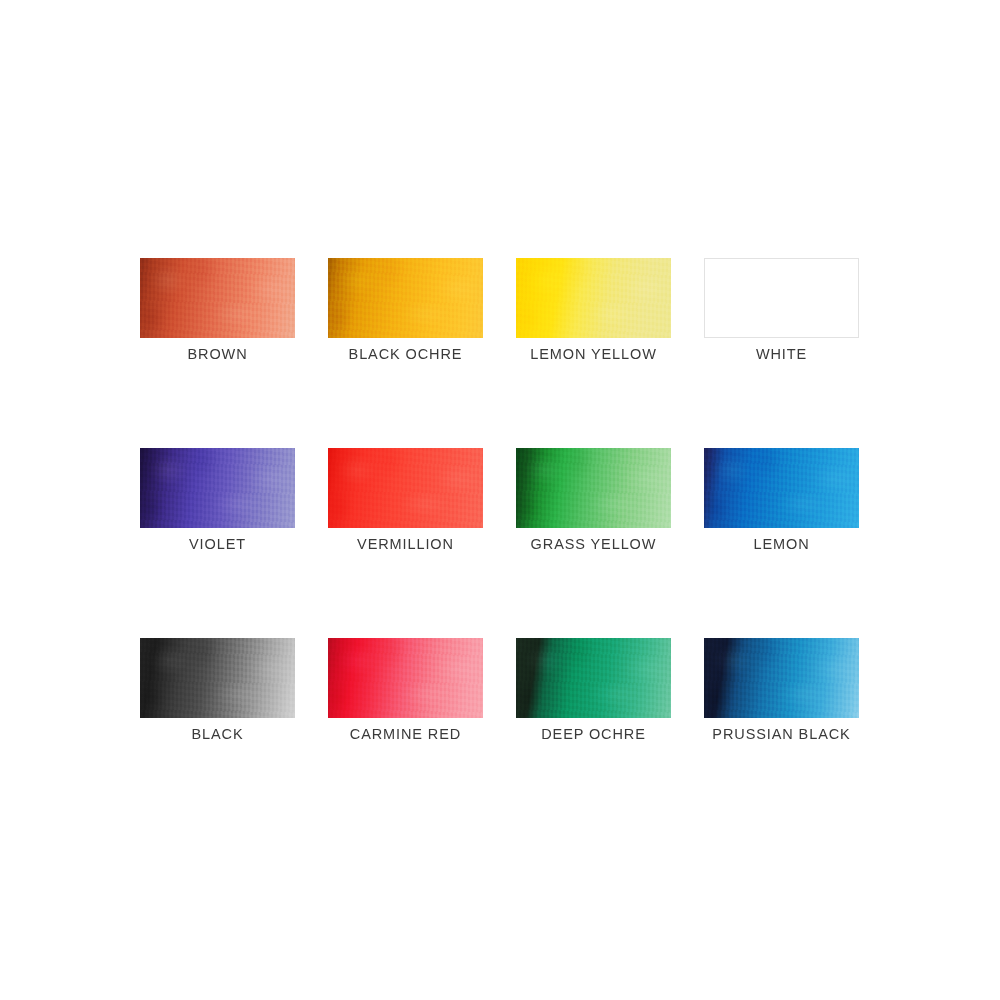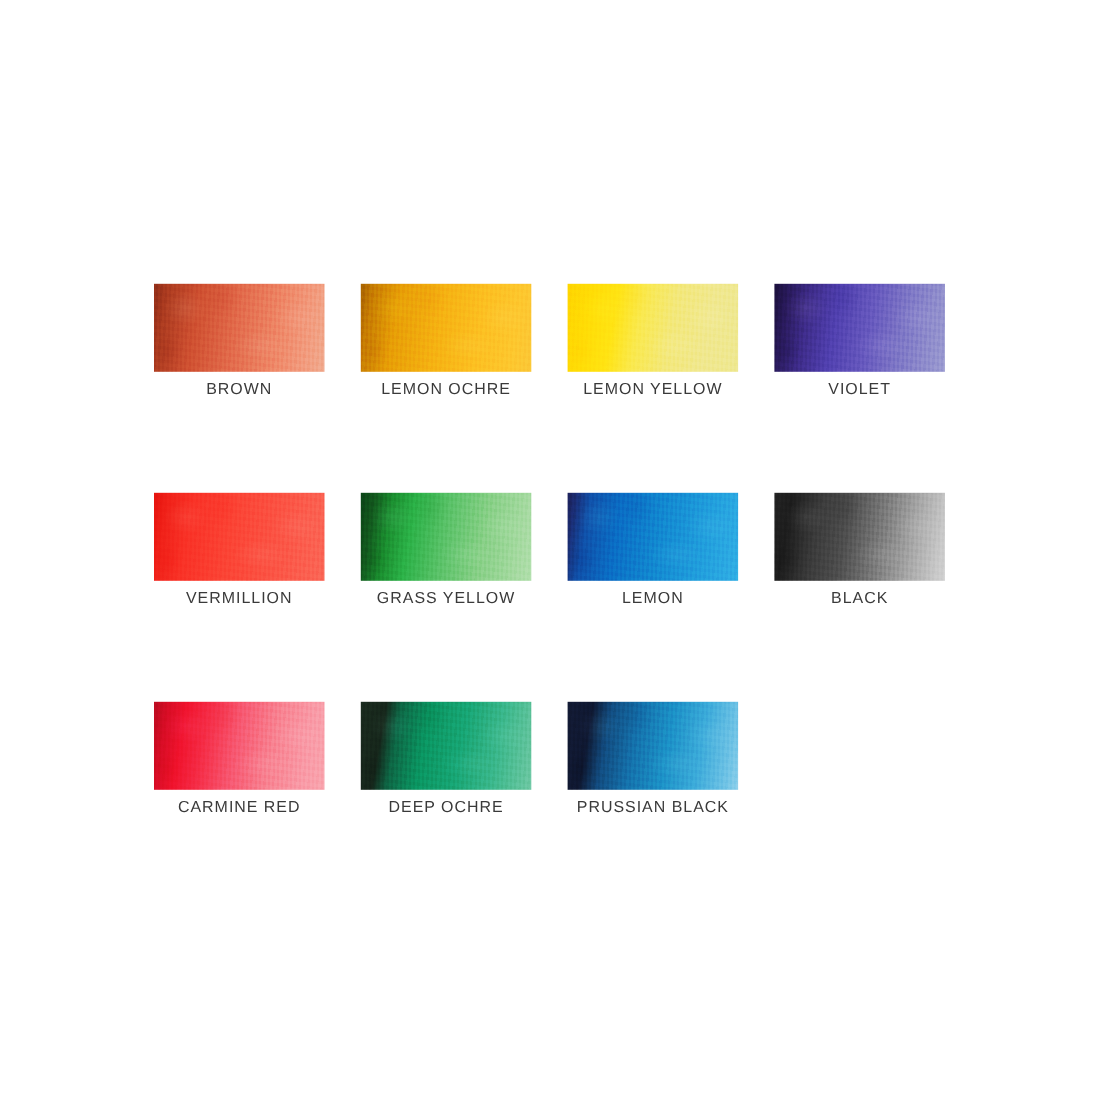--- a/index.html
+++ b/index.html
@@ -80,28 +80,32 @@
           <div class="grain" style="background-image: radial-gradient(28px 22px at 18% 28%, rgba(255, 255, 255, 0.4), rgba(255, 255, 255, 0) 70%), radial-gradient(34px 18px at 62% 70%, rgba(255, 255, 255, 0.3), rgba(255, 255, 255, 0) 72%), radial-gradient(22px 26px at 41% 16%, rgba(0, 0, 0, 0.22), rgba(0, 0, 0, 0) 72%), radial-gradient(30px 20px at 83% 38%, rgba(255, 255, 255, 0.26), rgba(255, 255, 255, 0) 74%), radial-gradient(18px 20px at 8% 76%, rgba(0, 0, 0, 0.26), rgba(0, 0, 0, 0) 76%);"></div>
           <div class="grain2" style="background-image: repeating-linear-gradient(92deg, rgba(255, 255, 255, 0.16) 0px, rgba(255, 255, 255, 0.16) 2px, rgba(0, 0, 0, 0.1) 2px, rgba(0, 0, 0, 0.1) 4px), repeating-linear-gradient(6deg, rgba(255, 255, 255, 0.1) 0px, rgba(255, 255, 255, 0.1) 3px, rgba(0, 0, 0, 0.08) 3px, rgba(0, 0, 0, 0.08) 6px);"></div>
         </div>
         <div class="swatch-label">BROWN</div>
       </div>
       <div class="swatch-cell">
         <div class="swatch-chip" style="background: linear-gradient(100deg, rgb(164, 95, 0) 0%, rgb(198, 122, 2) 7%, rgb(231, 156, 6) 22%, rgb(245, 176, 17) 45%, rgb(252, 190, 32) 68%, rgb(253, 198, 45) 88%, rgb(251, 198, 54) 100%);">
           <div class="grain" style="background-image: radial-gradient(28px 22px at 18% 28%, rgba(255, 255, 255, 0.4), rgba(255, 255, 255, 0) 70%), radial-gradient(34px 18px at 62% 70%, rgba(255, 255, 255, 0.3), rgba(255, 255, 255, 0) 72%), radial-gradient(22px 26px at 41% 16%, rgba(0, 0, 0, 0.22), rgba(0, 0, 0, 0) 72%), radial-gradient(30px 20px at 83% 38%, rgba(255, 255, 255, 0.26), rgba(255, 255, 255, 0) 74%), radial-gradient(18px 20px at 8% 76%, rgba(0, 0, 0, 0.26), rgba(0, 0, 0, 0) 76%);"></div>
           <div class="grain2" style="background-image: repeating-linear-gradient(92deg, rgba(255, 255, 255, 0.16) 0px, rgba(255, 255, 255, 0.16) 2px, rgba(0, 0, 0, 0.1) 2px, rgba(0, 0, 0, 0.1) 4px), repeating-linear-gradient(6deg, rgba(255, 255, 255, 0.1) 0px, rgba(255, 255, 255, 0.1) 3px, rgba(0, 0, 0, 0.08) 3px, rgba(0, 0, 0, 0.08) 6px);"></div>
         </div>
-        <div class="swatch-label">LEMON OCHRE</div>
+        <div class="swatch-label">BLACK OCHRE</div>
       </div>
       <div class="swatch-cell">
         <div class="swatch-chip" style="background: linear-gradient(100deg, rgb(254, 212, 0) 0%, rgb(255, 220, 5) 14%, rgb(255, 227, 18) 28%, rgb(250, 233, 76) 42%, rgb(243, 232, 121) 60%, rgb(240, 232, 141) 80%, rgb(238, 232, 144) 100%);">
           <div class="grain" style="background-image: radial-gradient(28px 22px at 18% 28%, rgba(255, 255, 255, 0.4), rgba(255, 255, 255, 0) 70%), radial-gradient(34px 18px at 62% 70%, rgba(255, 255, 255, 0.3), rgba(255, 255, 255, 0) 72%), radial-gradient(22px 26px at 41% 16%, rgba(0, 0, 0, 0.22), rgba(0, 0, 0, 0) 72%), radial-gradient(30px 20px at 83% 38%, rgba(255, 255, 255, 0.26), rgba(255, 255, 255, 0) 74%), radial-gradient(18px 20px at 8% 76%, rgba(0, 0, 0, 0.26), rgba(0, 0, 0, 0) 76%);"></div>
           <div class="grain2" style="background-image: repeating-linear-gradient(92deg, rgba(255, 255, 255, 0.16) 0px, rgba(255, 255, 255, 0.16) 2px, rgba(0, 0, 0, 0.1) 2px, rgba(0, 0, 0, 0.1) 4px), repeating-linear-gradient(6deg, rgba(255, 255, 255, 0.1) 0px, rgba(255, 255, 255, 0.1) 3px, rgba(0, 0, 0, 0.08) 3px, rgba(0, 0, 0, 0.08) 6px);"></div>
         </div>
         <div class="swatch-label">LEMON YELLOW</div>
+      </div>
+      <div class="swatch-cell">
+        <div class="swatch-chip is-white" style="border-color: rgb(226, 226, 226);"></div>
+        <div class="swatch-label">WHITE</div>
       </div>
       <div class="swatch-cell">
         <div class="swatch-chip" style="background: linear-gradient(100deg, rgb(26, 15, 58) 0%, rgb(41, 26, 92) 9%, rgb(60, 42, 134) 20%, rgb(79, 63, 174) 36%, rgb(101, 87, 189) 55%, rgb(127, 121, 198) 76%, rgb(154, 154, 208) 100%);">
           <div class="grain" style="background-image: radial-gradient(28px 22px at 18% 28%, rgba(255, 255, 255, 0.4), rgba(255, 255, 255, 0) 70%), radial-gradient(34px 18px at 62% 70%, rgba(255, 255, 255, 0.3), rgba(255, 255, 255, 0) 72%), radial-gradient(22px 26px at 41% 16%, rgba(0, 0, 0, 0.22), rgba(0, 0, 0, 0) 72%), radial-gradient(30px 20px at 83% 38%, rgba(255, 255, 255, 0.26), rgba(255, 255, 255, 0) 74%), radial-gradient(18px 20px at 8% 76%, rgba(0, 0, 0, 0.26), rgba(0, 0, 0, 0) 76%);"></div>
           <div class="grain2" style="background-image: repeating-linear-gradient(92deg, rgba(255, 255, 255, 0.16) 0px, rgba(255, 255, 255, 0.16) 2px, rgba(0, 0, 0, 0.1) 2px, rgba(0, 0, 0, 0.1) 4px), repeating-linear-gradient(6deg, rgba(255, 255, 255, 0.1) 0px, rgba(255, 255, 255, 0.1) 3px, rgba(0, 0, 0, 0.08) 3px, rgba(0, 0, 0, 0.08) 6px);"></div>
         </div>
         <div class="swatch-label">VIOLET</div>
       </div>
       <div class="swatch-cell">
         <div class="swatch-chip" style="background: linear-gradient(100deg, rgb(229, 18, 12) 0%, rgb(240, 32, 24) 8%, rgb(249, 49, 38) 22%, rgb(251, 67, 52) 45%, rgb(251, 82, 67) 70%, rgb(251, 95, 79) 90%, rgb(250, 101, 85) 100%);">

